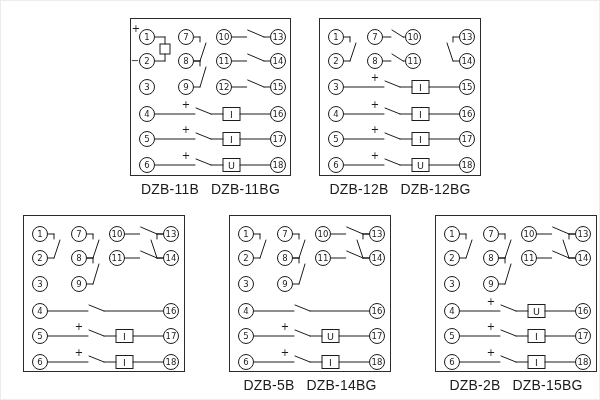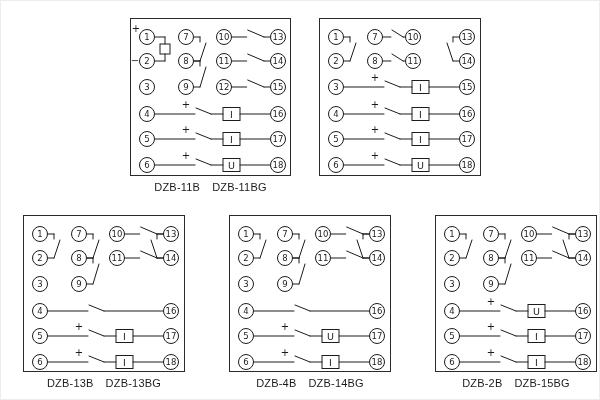--- a/index.html
+++ b/index.html
@@ -1,21 +1,21 @@
 <!DOCTYPE html>
 <html><head>
 <meta charset="utf-8">
 <style>
   *{margin:0;padding:0;box-sizing:border-box;}
   html,body{width:600px;height:400px;}
   body{background:#ffffff;font-family:"Liberation Sans",sans-serif;}
   .stage{position:relative;width:600px;height:400px;background:#ffffff;border:1px solid #ececec;overflow:hidden;}
   .dbox{position:absolute;border:1px solid #2b2b2b;background:#ffffff;}
   .dbox svg{display:block;}
-  .dcaption{position:absolute;text-align:center;font-size:11px;color:#1b1b1b;letter-spacing:.2px;white-space:nowrap;}
+  .dcaption{position:absolute;text-align:center;font-size:14px;color:#1b1b1b;letter-spacing:.2px;white-space:nowrap;}
   .dcaption span{margin:0 6px;}
 </style>
 </head>
 <body>
 
 <div class="stage">
     <div class="dbox" style="left: 129px; top: 17px; width: 161px; height: 158px;">
       <svg width="159" height="156">
         <line x1="23.5" y1="18" x2="34" y2="18" stroke="#1c1c1c" stroke-width="1" stroke-linecap="round"></line>
         <line x1="34" y1="18" x2="34" y2="25" stroke="#1c1c1c" stroke-width="1" stroke-linecap="round"></line>
@@ -240,20 +240,21 @@
         <g>
           <circle cx="147" cy="120" r="7.5" fill="#ffffff" stroke="#1c1c1c" stroke-width="1"></circle>
           <text x="147" y="123" fill="#1c1c1c" font-size="8.5" text-anchor="middle" font-family="&quot;DejaVu Sans&quot;, sans-serif">17</text>
         </g>
         <g>
           <circle cx="147" cy="146" r="7.5" fill="#ffffff" stroke="#1c1c1c" stroke-width="1"></circle>
           <text x="147" y="149" fill="#1c1c1c" font-size="8.5" text-anchor="middle" font-family="&quot;DejaVu Sans&quot;, sans-serif">18</text>
         </g>
       </svg>
     </div>
+    <div class="dcaption" style="left: 308px; top: 180px; width: 182px; color: rgb(27, 27, 27);"><span>DZB-12B</span><span>DZB-12BG</span></div>
     <div class="dbox" style="left: 22px; top: 214px; width: 162px; height: 157px;">
       <svg width="160" height="155">
         <line x1="23.5" y1="18" x2="30" y2="18" stroke="#1c1c1c" stroke-width="1" stroke-linecap="round"></line>
         <line x1="30" y1="18" x2="30" y2="23" stroke="#1c1c1c" stroke-width="1" stroke-linecap="round"></line>
         <line x1="23.5" y1="42" x2="30" y2="42" stroke="#1c1c1c" stroke-width="1" stroke-linecap="round"></line>
         <line x1="30" y1="42" x2="36" y2="24" stroke="#1c1c1c" stroke-width="1" stroke-linecap="round"></line>
         <line x1="62.5" y1="18" x2="69" y2="18" stroke="#1c1c1c" stroke-width="1" stroke-linecap="round"></line>
         <line x1="69" y1="18" x2="69" y2="23" stroke="#1c1c1c" stroke-width="1" stroke-linecap="round"></line>
         <line x1="62.5" y1="42" x2="69" y2="42" stroke="#1c1c1c" stroke-width="1" stroke-linecap="round"></line>
         <line x1="69" y1="42" x2="75" y2="24" stroke="#1c1c1c" stroke-width="1" stroke-linecap="round"></line>
@@ -347,21 +348,20 @@
         <g>
           <circle cx="147" cy="120" r="7.5" fill="#ffffff" stroke="#1c1c1c" stroke-width="1"></circle>
           <text x="147" y="123" fill="#1c1c1c" font-size="8.5" text-anchor="middle" font-family="&quot;DejaVu Sans&quot;, sans-serif">17</text>
         </g>
         <g>
           <circle cx="147" cy="146" r="7.5" fill="#ffffff" stroke="#1c1c1c" stroke-width="1"></circle>
           <text x="147" y="149" fill="#1c1c1c" font-size="8.5" text-anchor="middle" font-family="&quot;DejaVu Sans&quot;, sans-serif">18</text>
         </g>
       </svg>
     </div>
-    <div class="dcaption" style="left: 12px; top: 376px; width: 182px; color: rgb(27, 27, 27);"><span>DZB-13B</span><span>DZB-13BG</span></div>
     <div class="dbox" style="left: 228px; top: 214px; width: 162px; height: 157px;">
       <svg width="160" height="155">
         <line x1="23.5" y1="18" x2="30" y2="18" stroke="#1c1c1c" stroke-width="1" stroke-linecap="round"></line>
         <line x1="30" y1="18" x2="30" y2="23" stroke="#1c1c1c" stroke-width="1" stroke-linecap="round"></line>
         <line x1="23.5" y1="42" x2="30" y2="42" stroke="#1c1c1c" stroke-width="1" stroke-linecap="round"></line>
         <line x1="30" y1="42" x2="36" y2="24" stroke="#1c1c1c" stroke-width="1" stroke-linecap="round"></line>
         <line x1="62.5" y1="18" x2="69" y2="18" stroke="#1c1c1c" stroke-width="1" stroke-linecap="round"></line>
         <line x1="69" y1="18" x2="69" y2="23" stroke="#1c1c1c" stroke-width="1" stroke-linecap="round"></line>
         <line x1="62.5" y1="42" x2="69" y2="42" stroke="#1c1c1c" stroke-width="1" stroke-linecap="round"></line>
         <line x1="69" y1="42" x2="75" y2="24" stroke="#1c1c1c" stroke-width="1" stroke-linecap="round"></line>
@@ -455,21 +455,21 @@
         <g>
           <circle cx="147" cy="120" r="7.5" fill="#ffffff" stroke="#1c1c1c" stroke-width="1"></circle>
           <text x="147" y="123" fill="#1c1c1c" font-size="8.5" text-anchor="middle" font-family="&quot;DejaVu Sans&quot;, sans-serif">17</text>
         </g>
         <g>
           <circle cx="147" cy="146" r="7.5" fill="#ffffff" stroke="#1c1c1c" stroke-width="1"></circle>
           <text x="147" y="149" fill="#1c1c1c" font-size="8.5" text-anchor="middle" font-family="&quot;DejaVu Sans&quot;, sans-serif">18</text>
         </g>
       </svg>
     </div>
-    <div class="dcaption" style="left: 218px; top: 376px; width: 182px; color: rgb(27, 27, 27);"><span>DZB-4B</span><span>DZB-14BG</span></div>
+    <div class="dcaption" style="left: 218px; top: 376px; width: 182px; color: rgb(27, 27, 27);"><span>DZB-5B</span><span>DZB-14BG</span></div>
     <div class="dbox" style="left: 434px; top: 214px; width: 162px; height: 157px;">
       <svg width="160" height="155">
         <line x1="23.5" y1="18" x2="30" y2="18" stroke="#1c1c1c" stroke-width="1" stroke-linecap="round"></line>
         <line x1="30" y1="18" x2="30" y2="23" stroke="#1c1c1c" stroke-width="1" stroke-linecap="round"></line>
         <line x1="23.5" y1="42" x2="30" y2="42" stroke="#1c1c1c" stroke-width="1" stroke-linecap="round"></line>
         <line x1="30" y1="42" x2="36" y2="24" stroke="#1c1c1c" stroke-width="1" stroke-linecap="round"></line>
         <line x1="62.5" y1="18" x2="69" y2="18" stroke="#1c1c1c" stroke-width="1" stroke-linecap="round"></line>
         <line x1="69" y1="18" x2="69" y2="23" stroke="#1c1c1c" stroke-width="1" stroke-linecap="round"></line>
         <line x1="62.5" y1="42" x2="69" y2="42" stroke="#1c1c1c" stroke-width="1" stroke-linecap="round"></line>
         <line x1="69" y1="42" x2="75" y2="24" stroke="#1c1c1c" stroke-width="1" stroke-linecap="round"></line>

